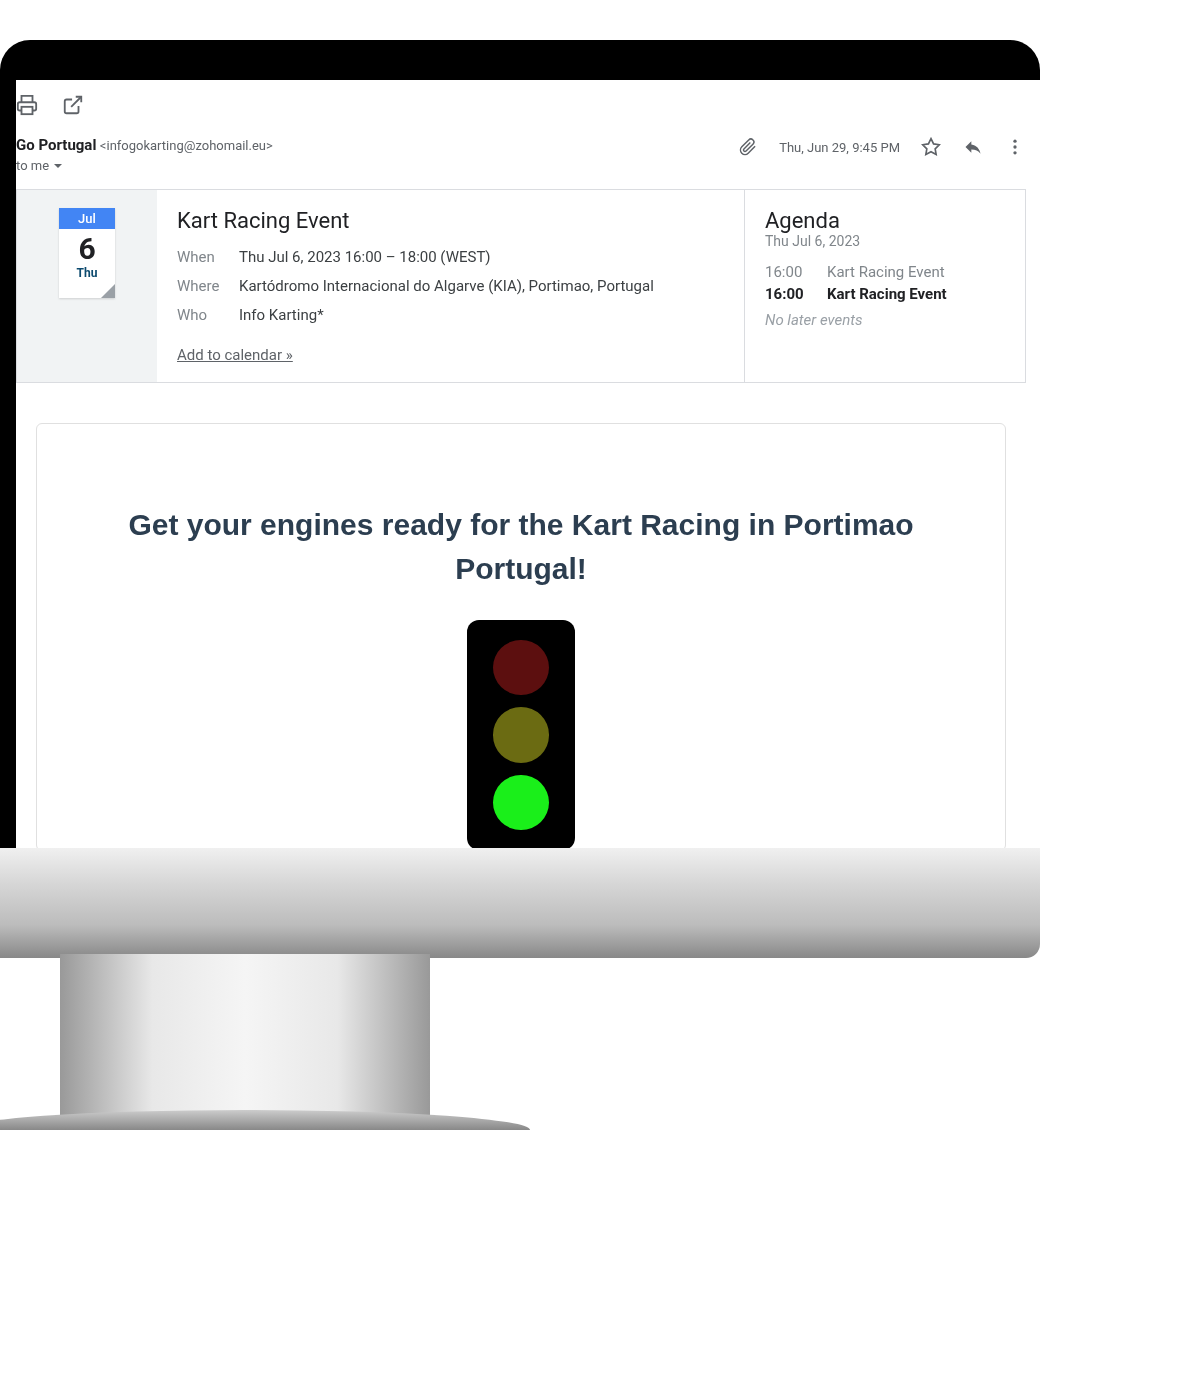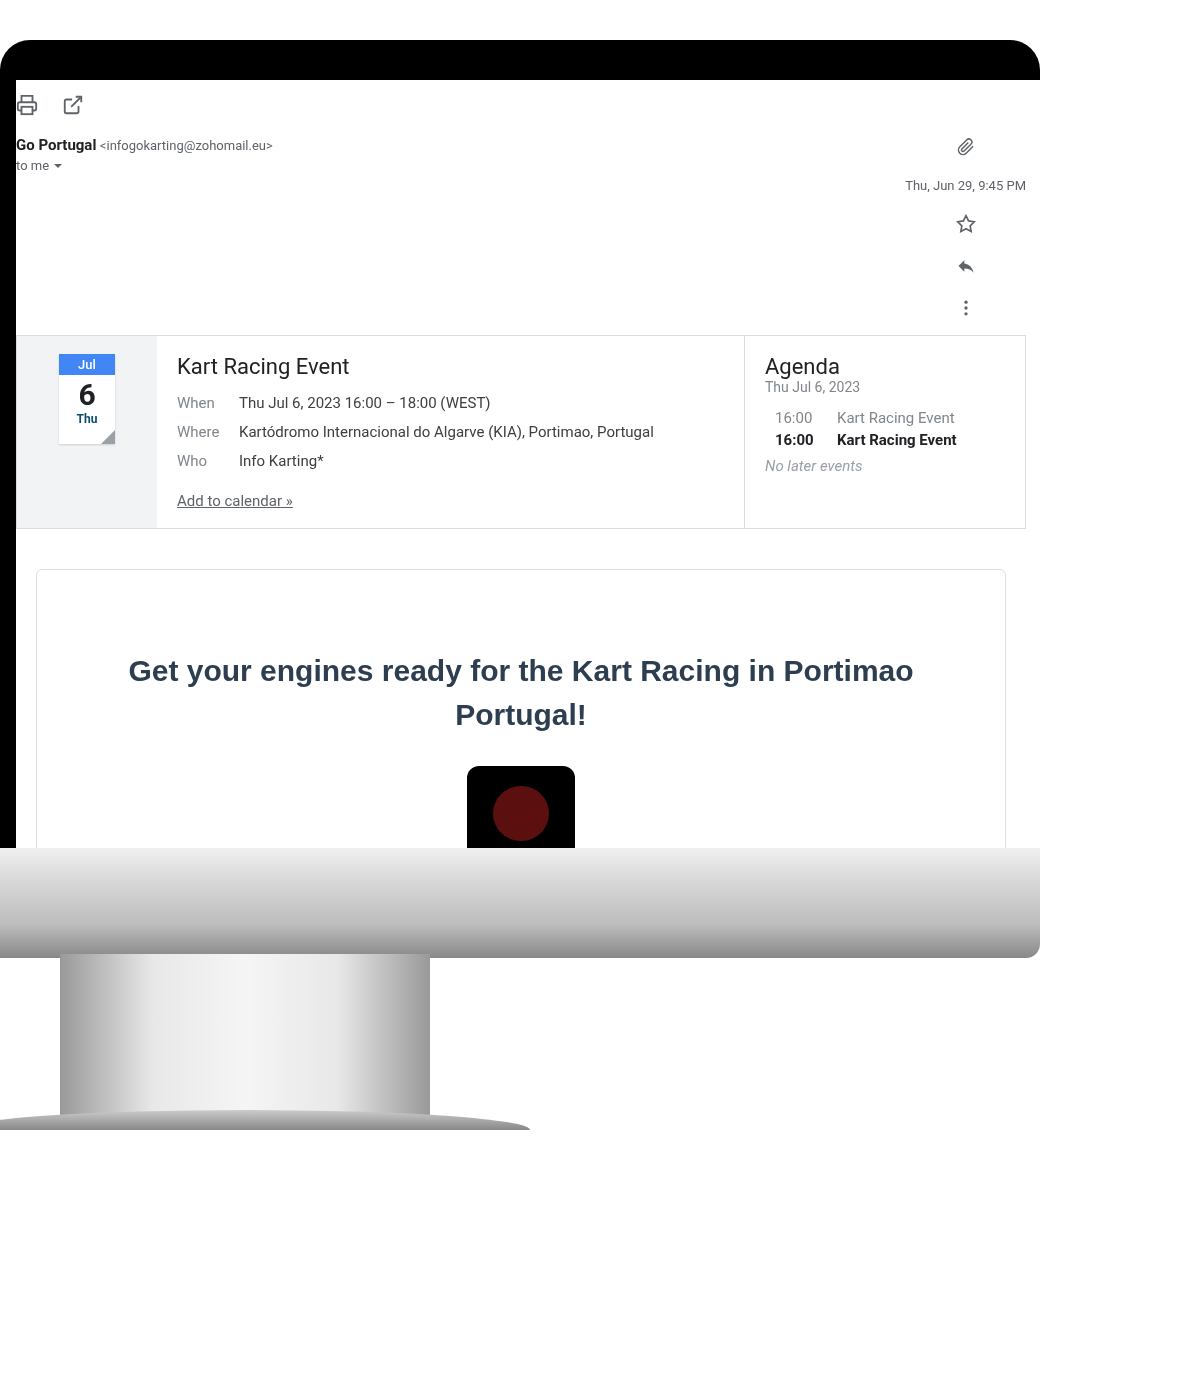--- a/index.html
+++ b/index.html
@@ -93,21 +93,20 @@
       display: flex;
       align-items: center;
       gap: 4px;
     }
     .meta-actions {
       display: flex;
       align-items: center;
       gap: 20px;
       color: #5f6368;
       font-size: 13px;
-      flex-direction: column;
     }
     .event-card {
       border: 1px solid #dadce0;
       display: flex;
       margin-top: 4px;
     }
     .cal-badge-col {
       width: 140px;
       background: #f1f3f4;
       padding: 18px 0 0 0;
@@ -200,21 +199,21 @@
       color: #80868b;
       font-size: 14px;
       margin-bottom: 14px;
     }
     .agenda-item {
       display: flex;
       gap: 16px;
       font-size: 15px;
       margin-bottom: 4px;
     }
-    .agenda-time { color: #80868b; width: 46px; margin-left: 10px; }
+    .agenda-time { color: #80868b; width: 46px; }
     .agenda-text { color: #80868b; }
     .agenda-item.bold .agenda-time,
     .agenda-item.bold .agenda-text { color: #202124; font-weight: 700; }
     .agenda-no-later {
       color: #9aa0a6;
       font-style: italic;
       font-size: 15px;
       margin-top: 8px;
     }
     .body-card {

